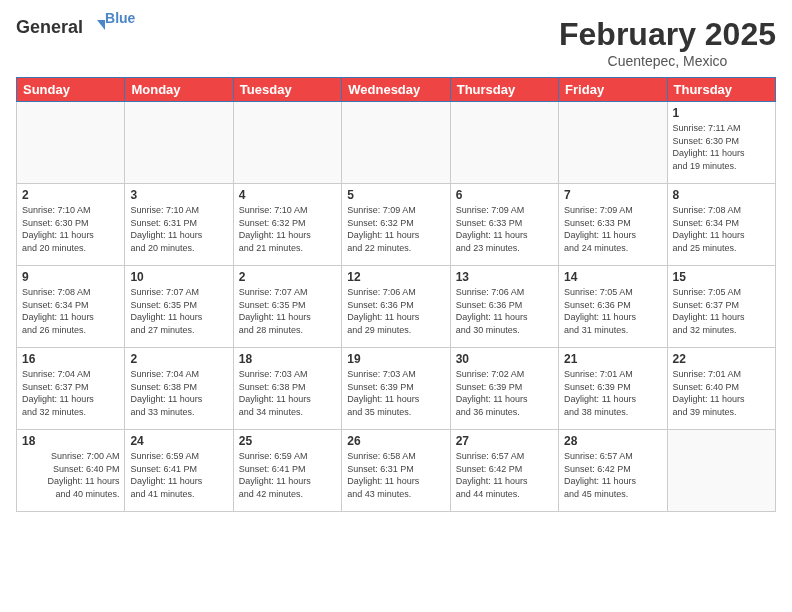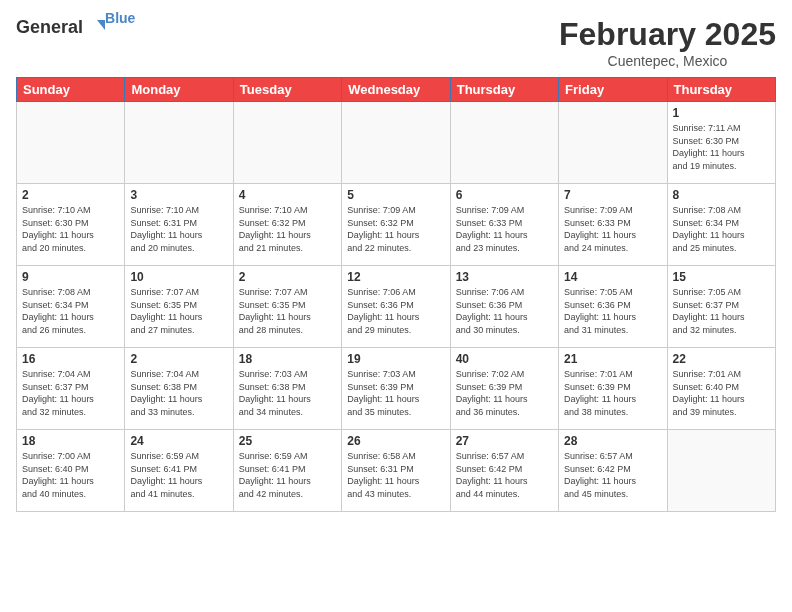--- a/index.html
+++ b/index.html
@@ -253,21 +253,21 @@
 and 34 minutes.</div>
           </td>
           <td>
             <span class="day-number">19</span>
             <div class="day-info" style="white-space: pre-line;">Sunrise: 7:03 AM
 Sunset: 6:39 PM
 Daylight: 11 hours
 and 35 minutes.</div>
           </td>
           <td>
-            <span class="day-number">40</span>
+            <span class="day-number">30</span>
             <div class="day-info" style="white-space: pre-line;">Sunrise: 7:02 AM
 Sunset: 6:39 PM
 Daylight: 11 hours
 and 36 minutes.</div>
           </td>
           <td>
             <span class="day-number">21</span>
             <div class="day-info" style="white-space: pre-line;">Sunrise: 7:01 AM
 Sunset: 6:39 PM
 Daylight: 11 hours
@@ -277,21 +277,21 @@
             <span class="day-number">22</span>
             <div class="day-info" style="white-space: pre-line;">Sunrise: 7:01 AM
 Sunset: 6:40 PM
 Daylight: 11 hours
 and 39 minutes.</div>
           </td>
         </tr>
         <tr>
           <td>
             <span class="day-number">18</span>
-            <div class="day-info" style="white-space: pre-line;">Sunrise: 7:00 AM
+            <div class="day-info" style="white-space: pre-line; text-align: right;">Sunrise: 7:00 AM
 Sunset: 6:40 PM
 Daylight: 11 hours
 and 40 minutes.</div>
           </td>
           <td>
             <span class="day-number">24</span>
             <div class="day-info" style="white-space: pre-line;">Sunrise: 6:59 AM
 Sunset: 6:41 PM
 Daylight: 11 hours
 and 41 minutes.</div>

